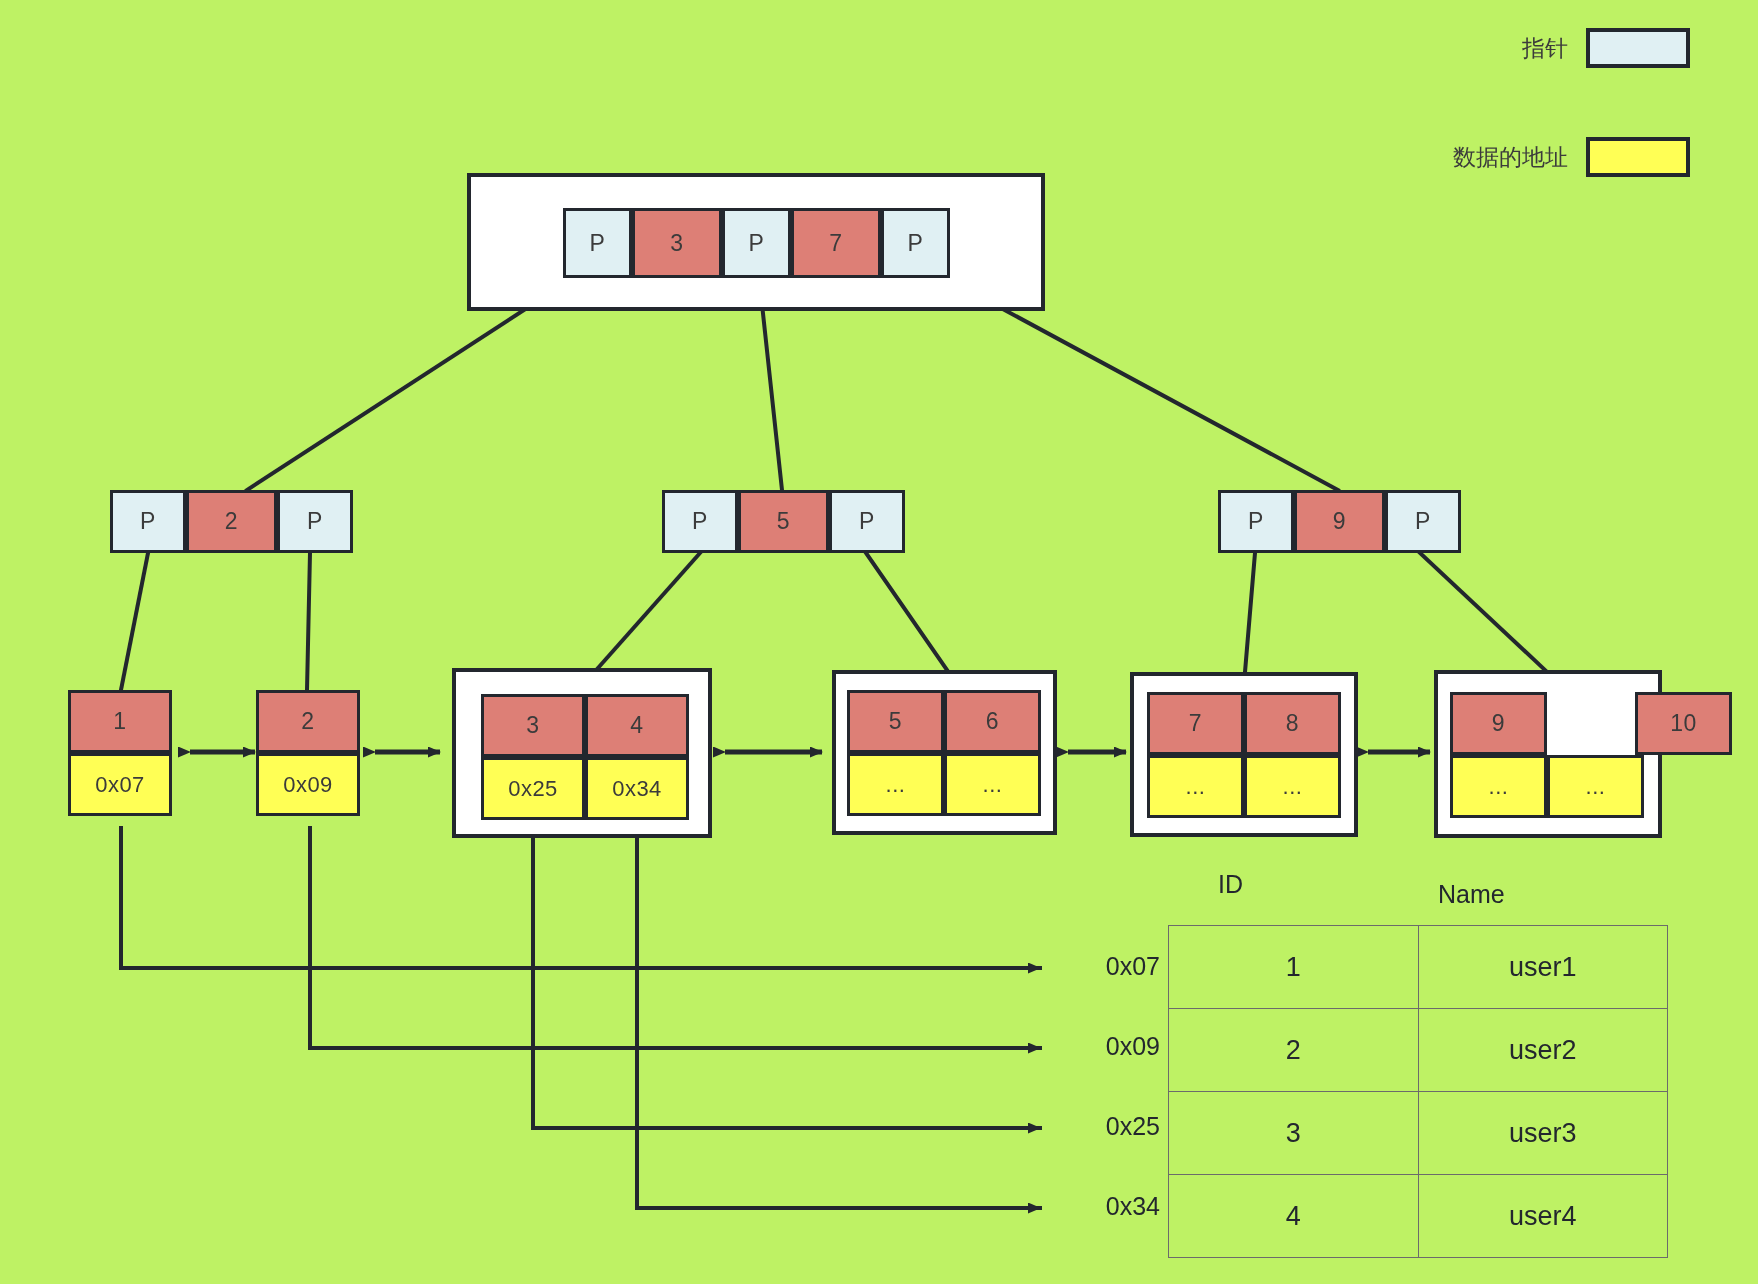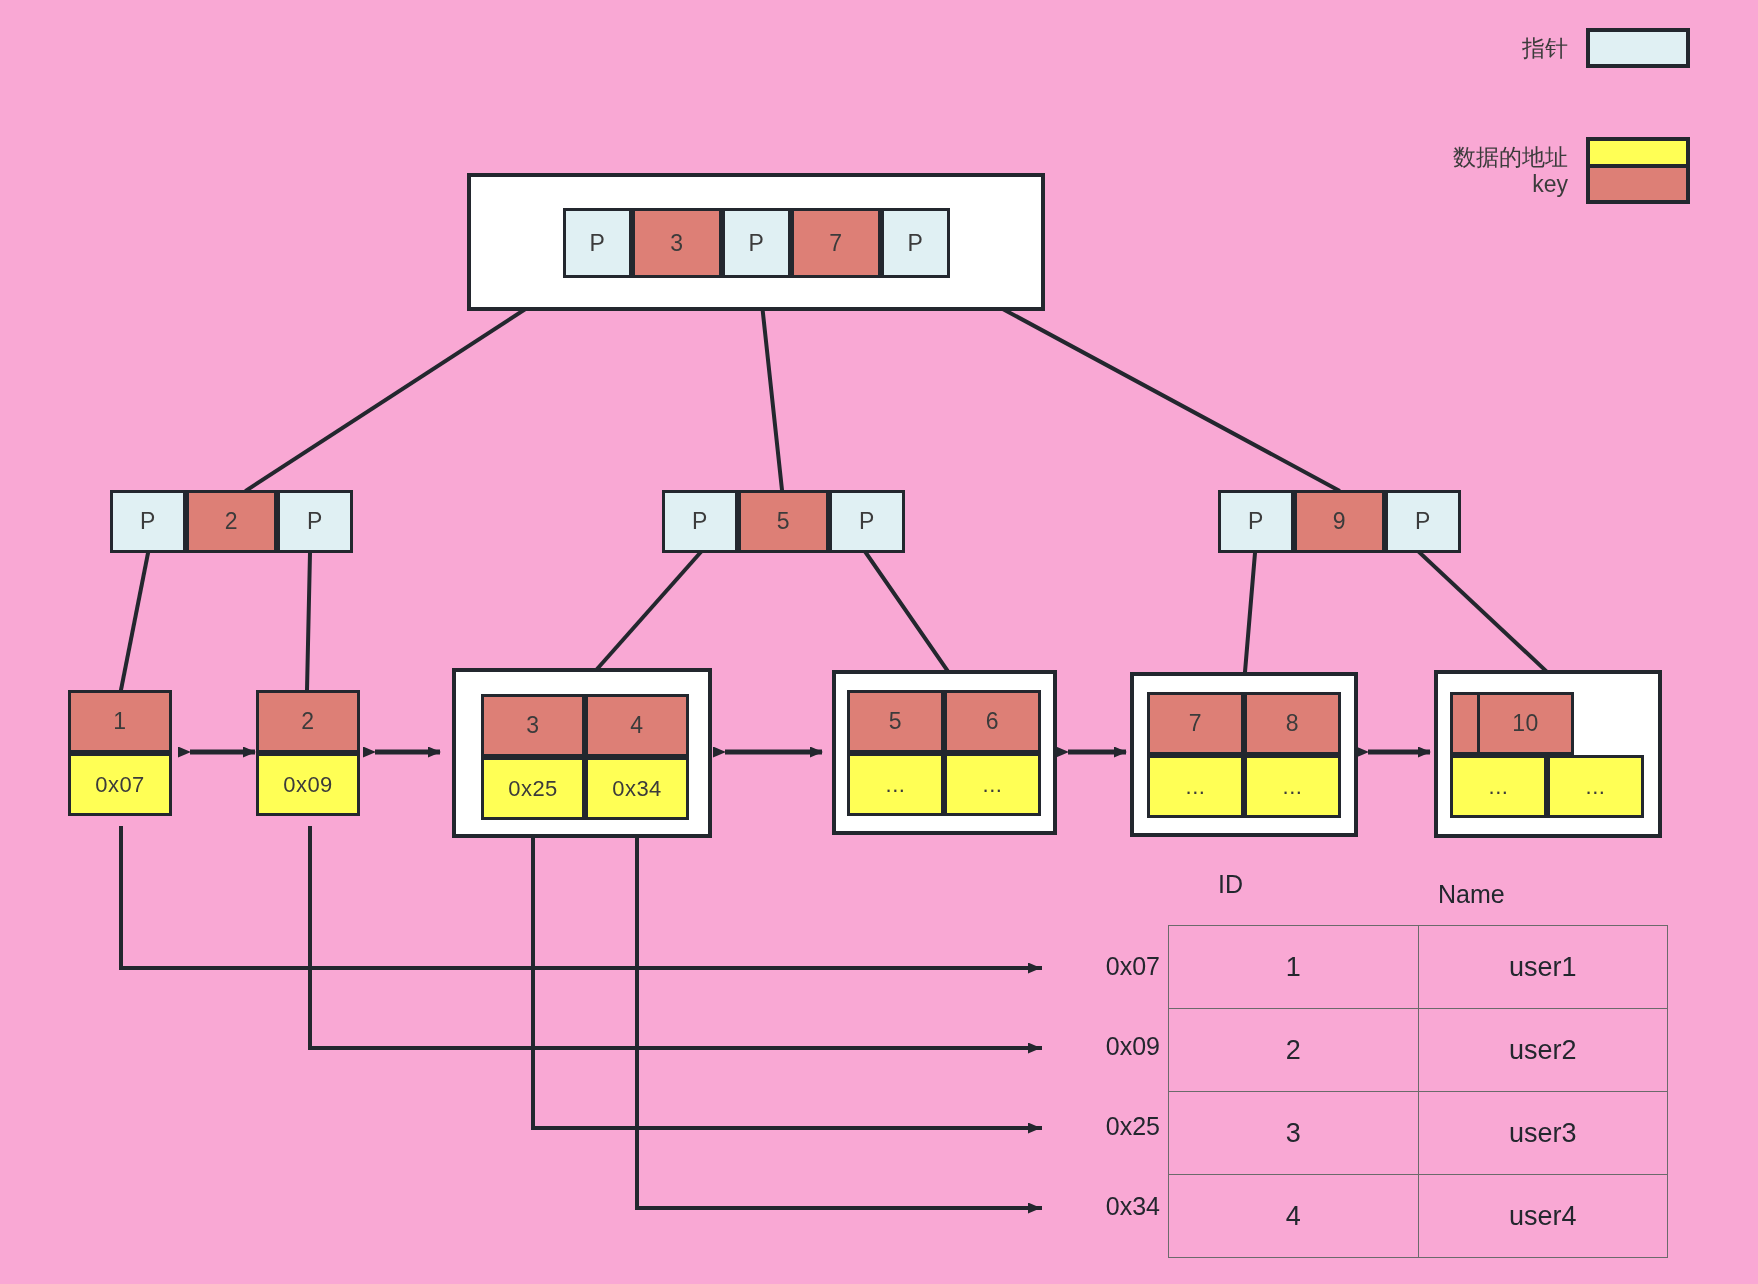--- a/index.html
+++ b/index.html
@@ -8,21 +8,21 @@
     background: #ffffff;
   }
   body {
     font-family: "Liberation Sans", "DejaVu Sans", sans-serif;
     color: #23272e;
   }
   #canvas {
     position: relative;
     width: 1758px;
     height: 1284px;
-    background: #f9a8d4;
+    background: #bef264;
     overflow: hidden;
   }
   #wires {
     position: absolute;
     left: 0;
     top: 0;
     width: 1758px;
     height: 1284px;
     pointer-events: none;
   }
@@ -149,24 +149,20 @@
   </svg>
 
   <div class="legend-row" style="left:1440px; top:28px; width:250px;">
     <span class="legend-label">指针</span>
     <span class="legend-swatch" style="background:#e0f0f3;"></span>
   </div>
   <div class="legend-row" style="left:1400px; top:96px; width:290px;margin-top:41px;">
     <span class="legend-label">数据的地址</span>
     <span class="legend-swatch" style="background:#ffff55;"></span>
   </div>
-  <div class="legend-row" style="left:1440px; top:164px; width:250px;">
-    <span class="legend-label">key</span>
-    <span class="legend-swatch" style="background:#dd7f76;"></span>
-  </div>
 
   <div class="frame" style="left:467px; top:173px; width:578px; height:138px;"></div>
   <div class="cell ptr" style="left:563px; top:208px; width:69px; height:70px;">P</div>
   <div class="cell key" style="left:632px; top:208px; width:90px; height:70px;">3</div>
   <div class="cell ptr" style="left:722px; top:208px; width:69px; height:70px;">P</div>
   <div class="cell key" style="left:791px; top:208px; width:90px; height:70px;">7</div>
   <div class="cell ptr" style="left:881px; top:208px; width:69px; height:70px;">P</div>
 
   <div class="cell ptr" style="left:110px; top:490px; width:76px; height:63px;">P</div>
   <div class="cell key" style="left:186px; top:490px; width:91px; height:63px;">2</div>
@@ -199,21 +195,21 @@
   <div class="cell addr" style="left:944px; top:753px; width:97px; height:63px; font-size:22px;">...</div>
 
   <div class="frame" style="left:1130px; top:672px; width:228px; height:165px;"></div>
   <div class="cell key" style="left:1147px; top:692px; width:97px; height:63px;">7</div>
   <div class="cell key" style="left:1244px; top:692px; width:97px; height:63px;">8</div>
   <div class="cell addr" style="left:1147px; top:755px; width:97px; height:63px; font-size:22px;">...</div>
   <div class="cell addr" style="left:1244px; top:755px; width:97px; height:63px; font-size:22px;">...</div>
 
   <div class="frame" style="left:1434px; top:670px; width:228px; height:168px;"></div>
   <div class="cell key" style="left:1450px; top:692px; width:97px; height:63px;">9</div>
-  <div class="cell key" style="left:1477px; top:692px; width:97px; height:63px;">10</div>
+  <div class="cell key" style="left:1635px; top:692px; width:97px; height:63px;">10</div>
   <div class="cell addr" style="left:1450px; top:755px; width:97px; height:63px; font-size:22px;">...</div>
   <div class="cell addr" style="left:1547px; top:755px; width:97px; height:63px; font-size:22px;">...</div>
 
   <div class="th-label" style="left:1218px; top:870px; width:100px;">ID</div>
   <div class="th-label" style="left:1438px; top:880px; width:120px;">Name</div>
 
   <div class="addr-label" style="left:1080px; top:952px;">0x07</div>
   <div class="addr-label" style="left:1080px; top:1032px;">0x09</div>
   <div class="addr-label" style="left:1080px; top:1112px;">0x25</div>
   <div class="addr-label" style="left:1080px; top:1192px;">0x34</div>

